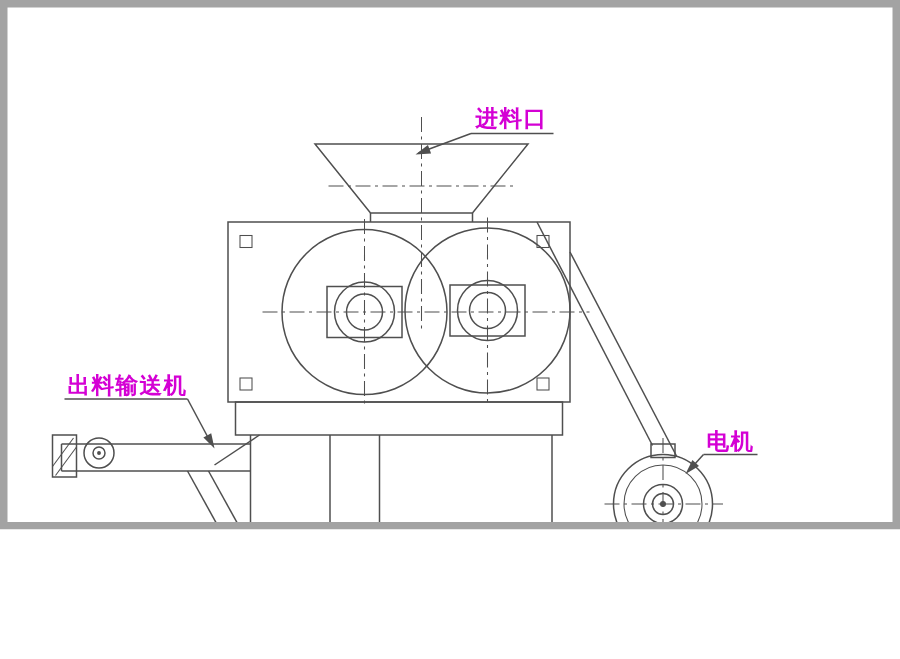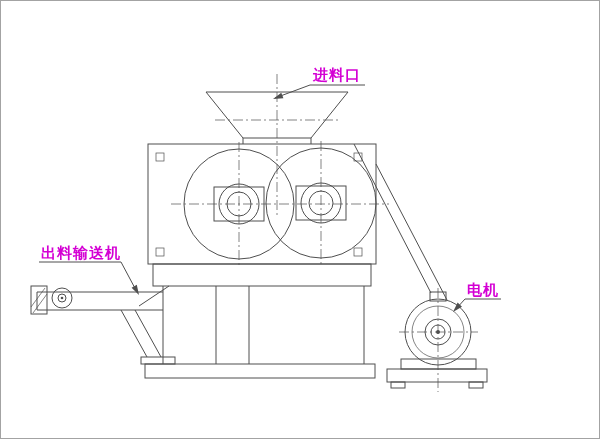--- a/index.html
+++ b/index.html
@@ -1,20 +1,20 @@
 <!DOCTYPE html>
 <html style="--background: #ffffff; --line: #4f4f4f; --leader: #4f4f4f; --label: #d400d4;"><head>
 <meta charset="utf-8">
 <style>
   html,body{margin:0;padding:0;background:#fff;}
   .stage{
     position:relative;
-    width:600px;height:439px;
+    width:600px;height:353px;
     background:var(--background,#fff);
-    border:1px solid #a3a3a3;
+    border:5px solid #a3a3a3;
     box-sizing:border-box;
     font-family:"DejaVu Sans",sans-serif;
     overflow:hidden;
   }
   svg{display:block;}
   .ln{stroke:var(--line,#4f4f4f);stroke-width:1;fill:none;}
   .thin{stroke:var(--line,#4f4f4f);stroke-width:0.7;fill:none;}
   .cl{stroke:var(--line,#4f4f4f);stroke-width:0.7;fill:none;stroke-dasharray:10 3 2 3;}
   .solidfill{fill:var(--line,#4f4f4f);stroke:none;}
   .leader{stroke:var(--leader,#4f4f4f);stroke-width:1;fill:none;}

